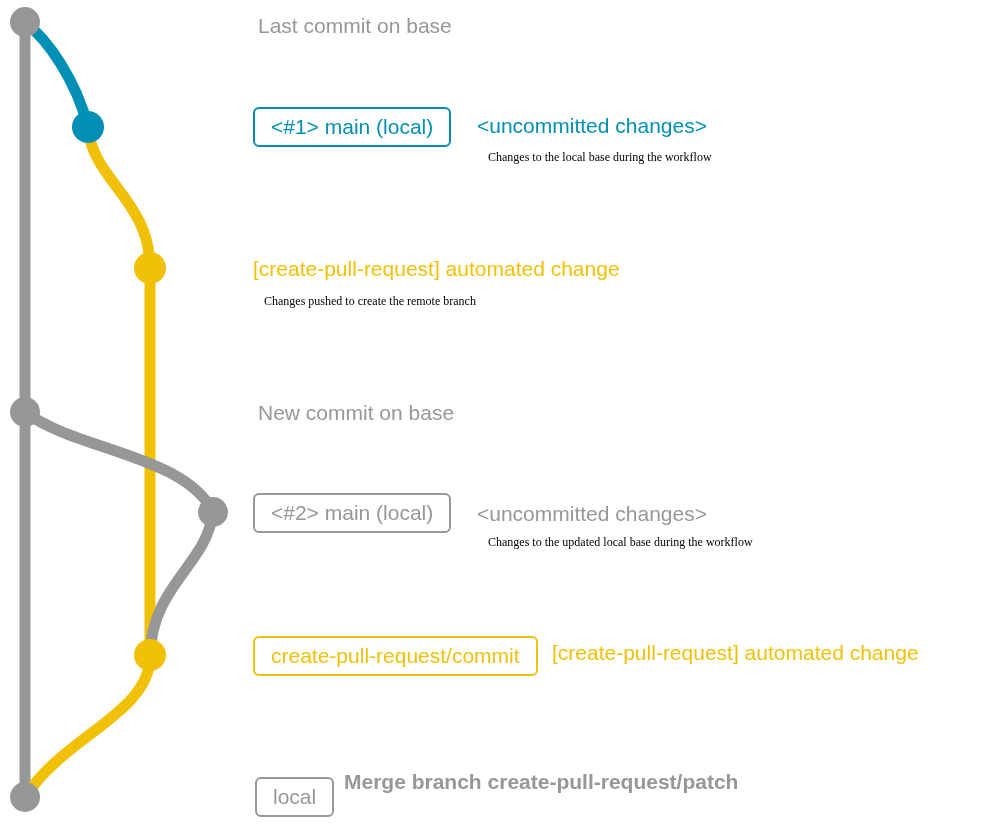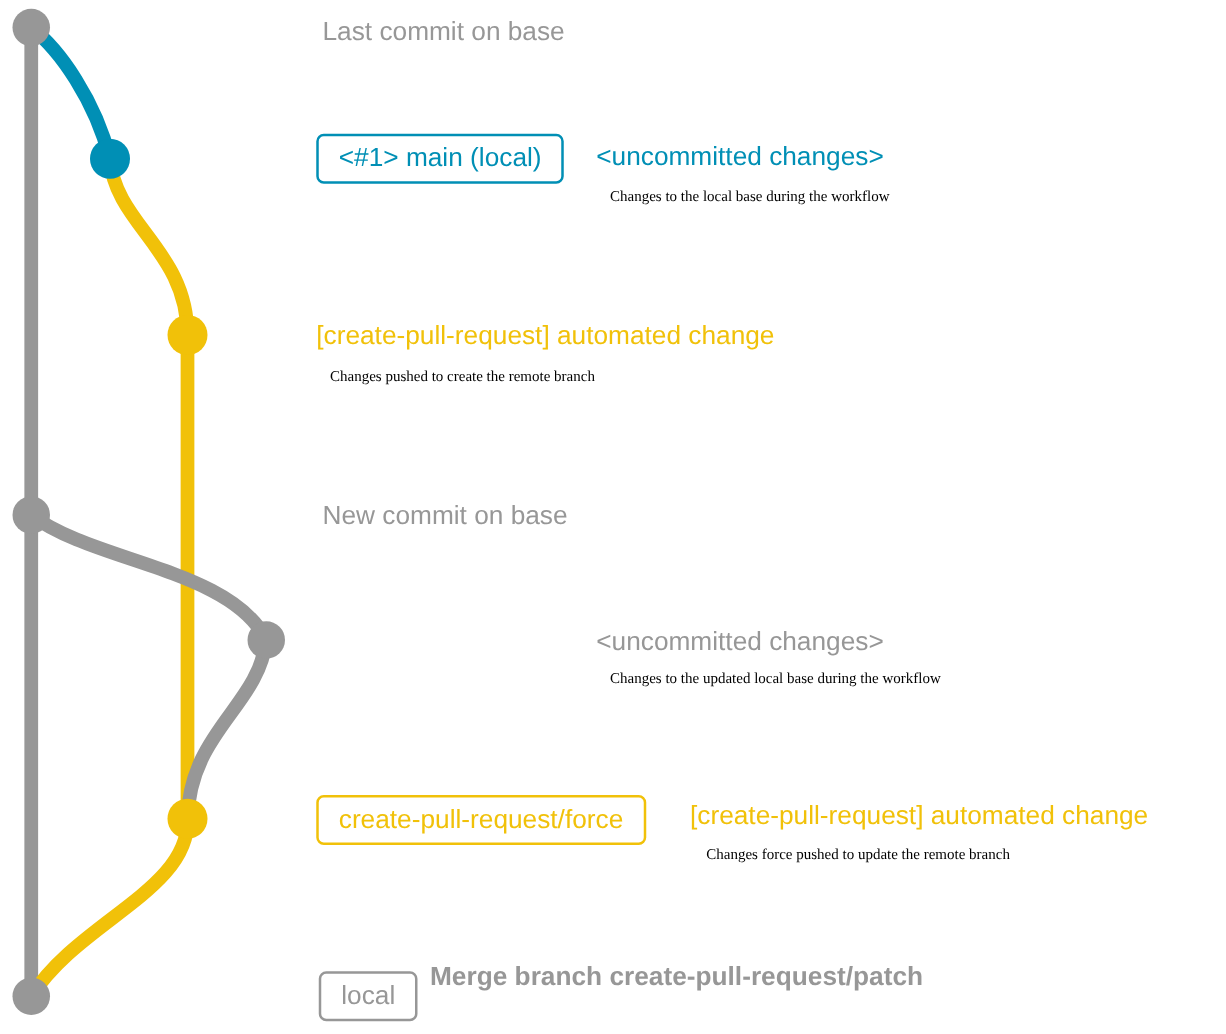--- a/index.html
+++ b/index.html
@@ -88,23 +88,23 @@
 
   <div class="pill blue" style="left:253px; top:107px;">&lt;#1&gt; main (local)</div>
   <div class="txt msg blue" style="left:477px; top:114px;">&lt;uncommitted changes&gt;</div>
   <div class="txt desc" style="left:488px; top:146px;">Changes to the local base during the workflow</div>
 
   <div class="txt msg yellow" style="left:253px; top:257px;">[create-pull-request] automated change</div>
   <div class="txt msg gray" style="left:258px; top:401px;">New commit on base</div>
 
   <div class="txt desc" style="left:264px; top:290px;">Changes pushed to create the remote branch</div>
 
+  <div class="pill gray" style="left:253px; top:493px;">&lt;#2&gt; main (local)</div>
   <div class="txt msg gray" style="left:477px; top:502px;">&lt;uncommitted changes&gt;</div>
   <div class="txt desc" style="left:488px; top:531px;">Changes to the updated local base during the workflow</div>
 
-  <div class="pill yellow" style="left:253px; top:636px;">create-pull-request/force</div>
+  <div class="pill yellow" style="left:253px; top:636px;">create-pull-request/commit</div>
   <div class="txt msg yellow" style="left:552px; top:641px;">[create-pull-request] automated change</div>
-  <div class="txt desc" style="left:565px; top:672px;">Changes force pushed to update the remote branch</div>
 
   <div class="pill gray" style="left:255px; top:777px;">local</div>
   <div class="txt msg gray" style="left:344px; top:770px;font-weight:bold;">Merge branch create-pull-request/patch</div>
 
 </div>
 
 </body></html>

